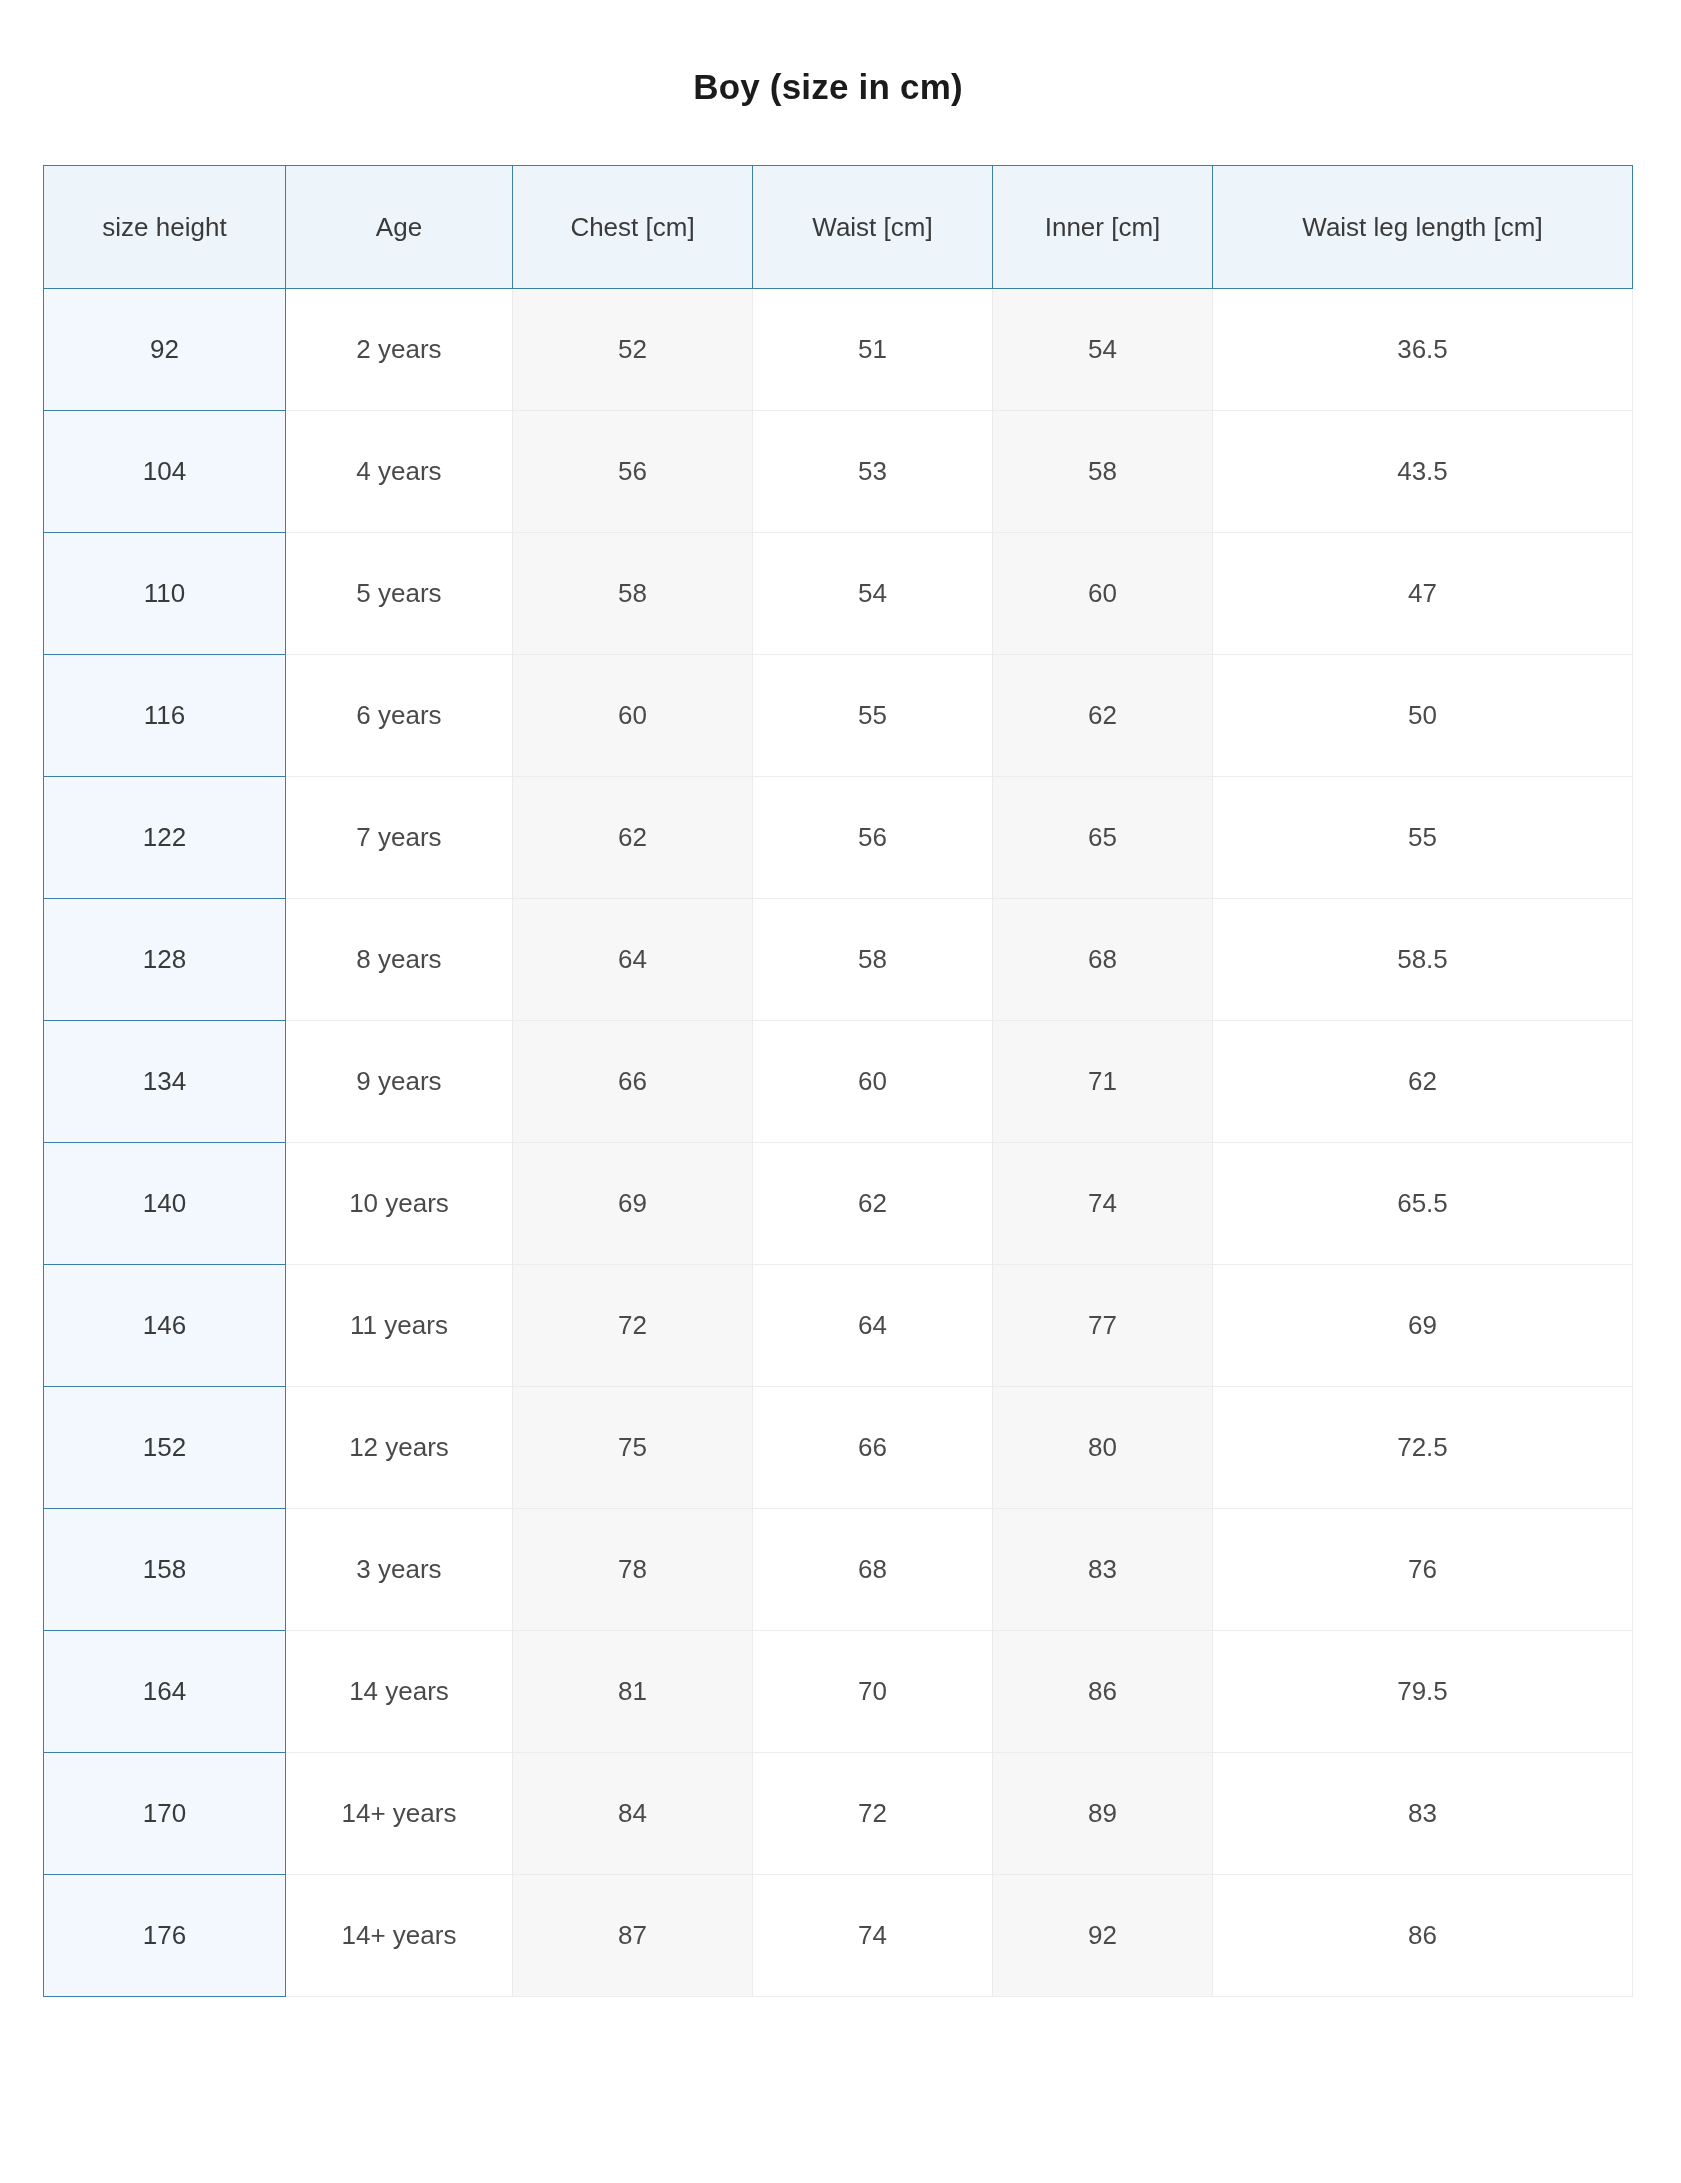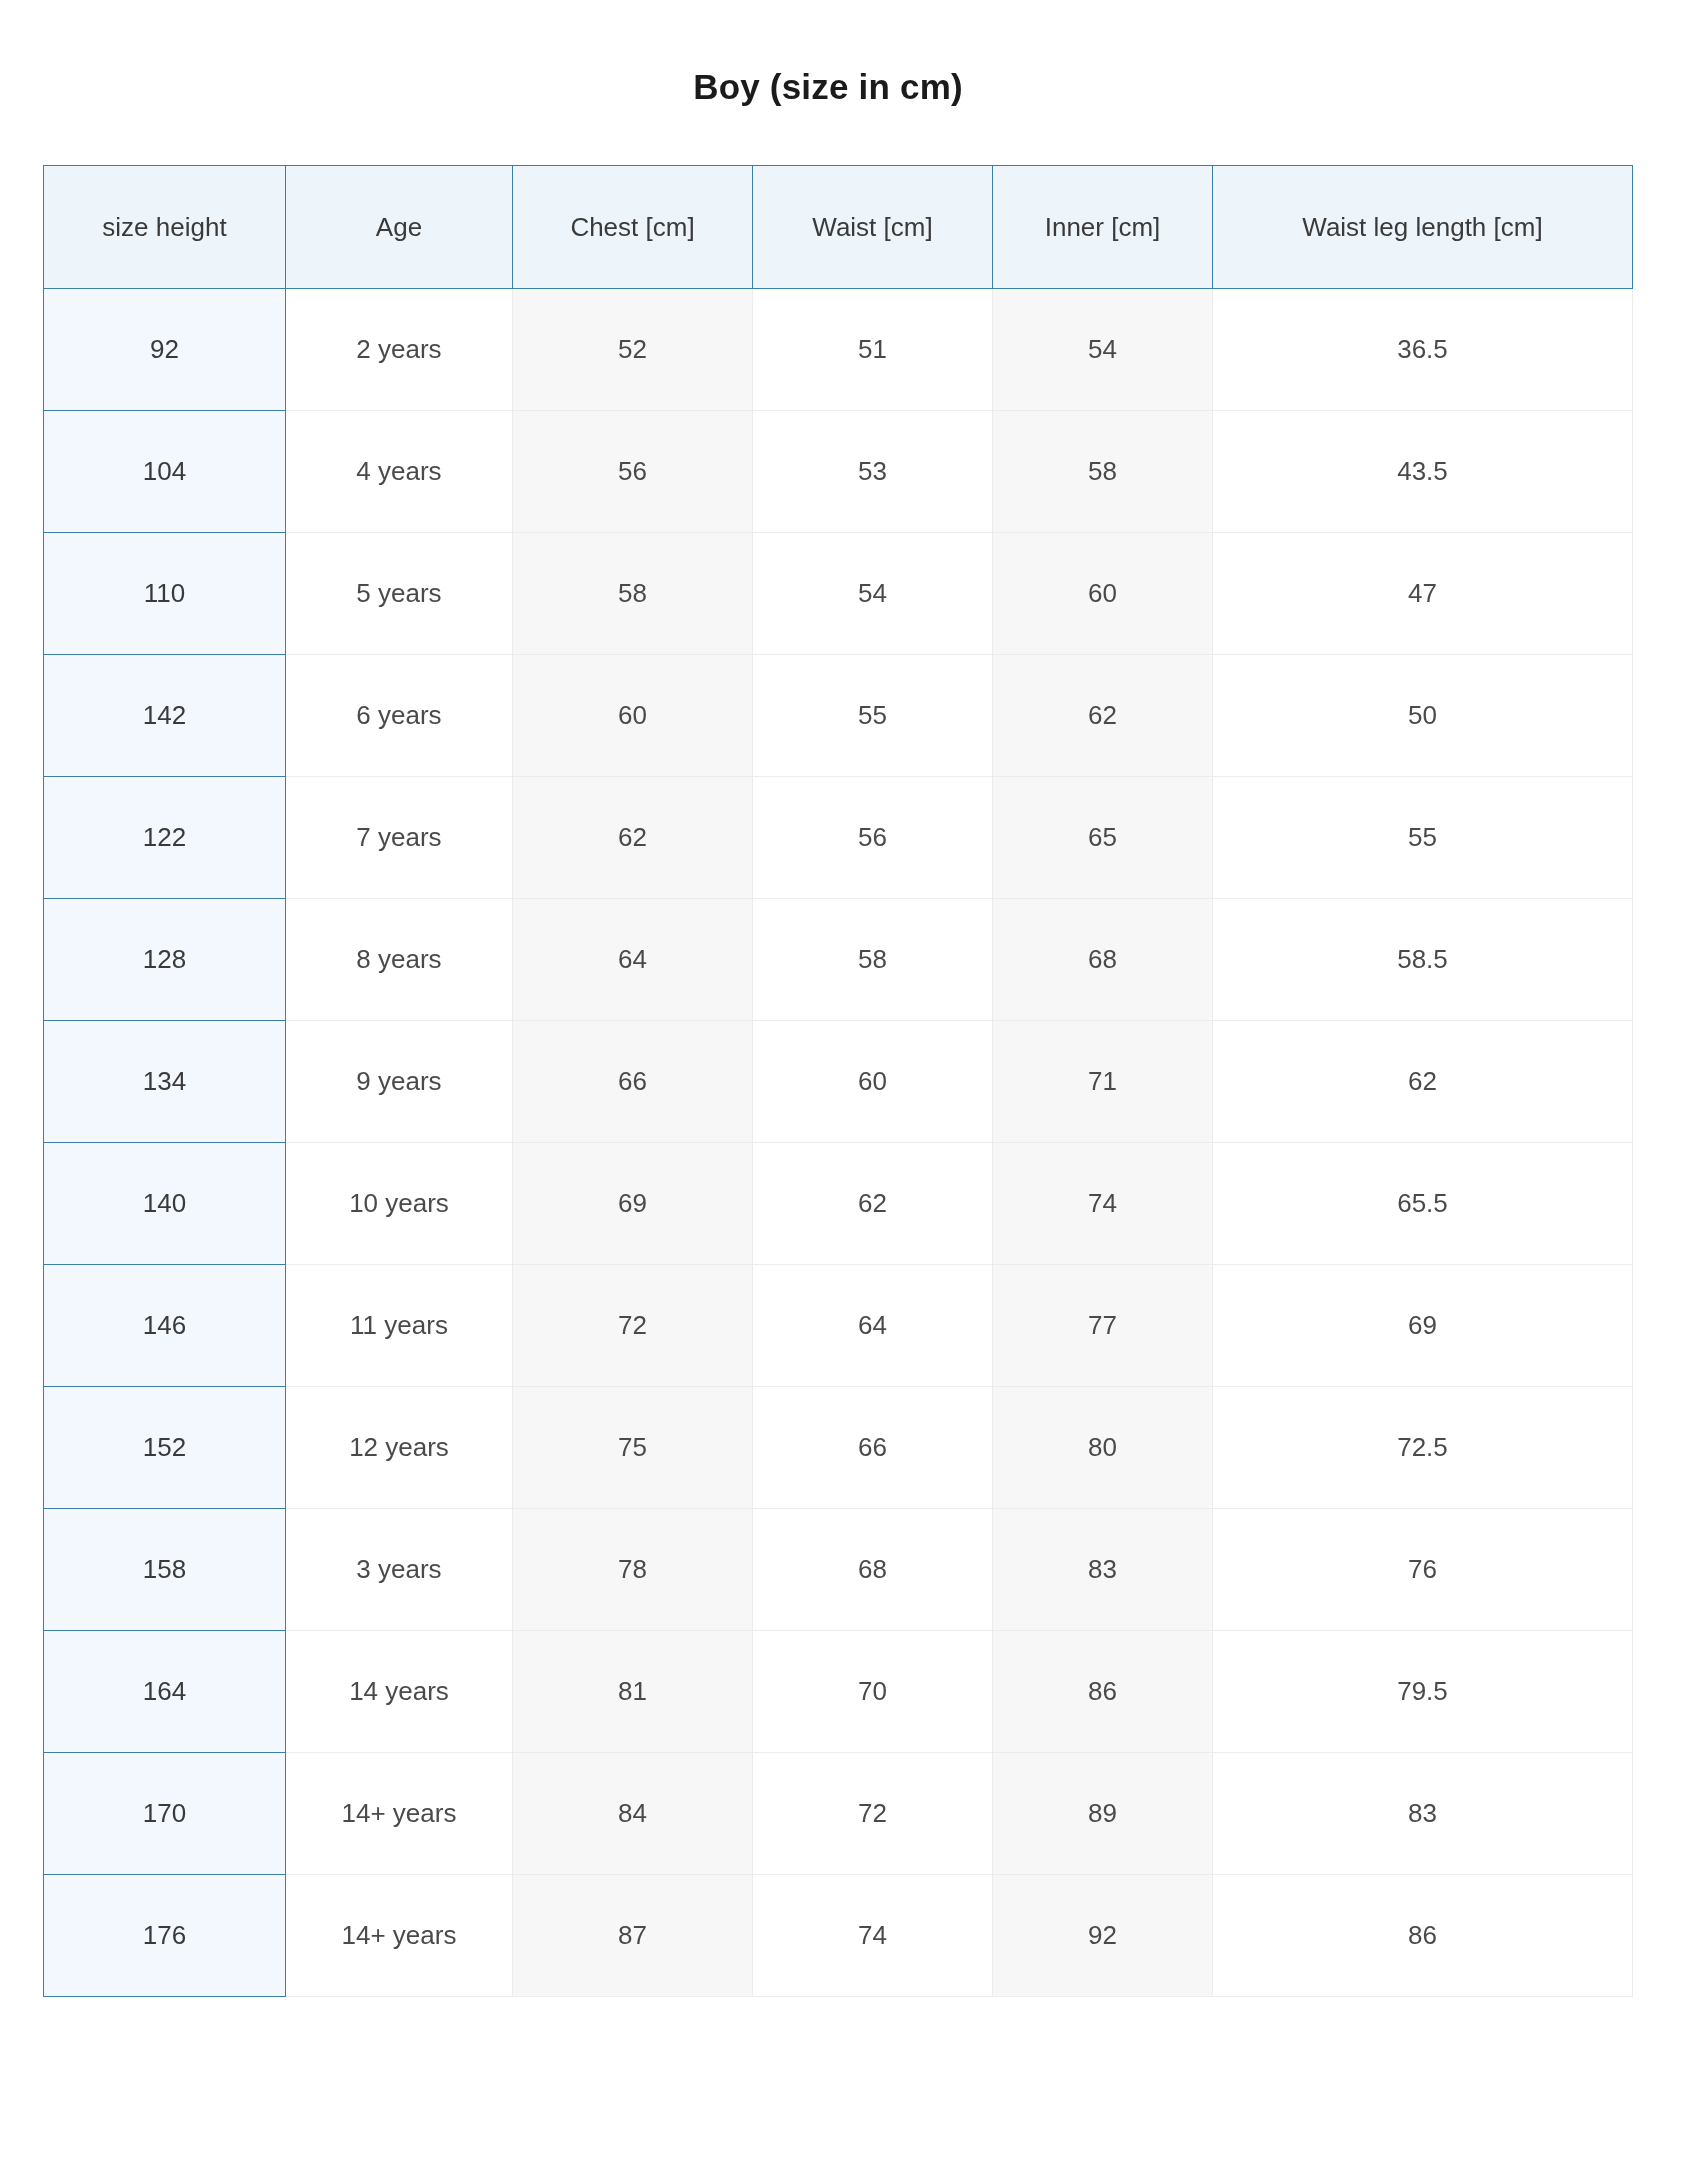--- a/index.html
+++ b/index.html
@@ -149,21 +149,21 @@
           </tr>
           <tr>
             <td class="col-height">110</td>
             <td>5 years</td>
             <td class="shade">58</td>
             <td>54</td>
             <td class="shade">60</td>
             <td class="col-inner">47</td>
           </tr>
           <tr>
-            <td class="col-height">142</td>
+            <td class="col-height">116</td>
             <td>6 years</td>
             <td class="shade">60</td>
             <td>55</td>
             <td class="shade">62</td>
             <td class="col-inner">50</td>
           </tr>
           <tr>
             <td class="col-height">122</td>
             <td>7 years</td>
             <td class="shade">62</td>

